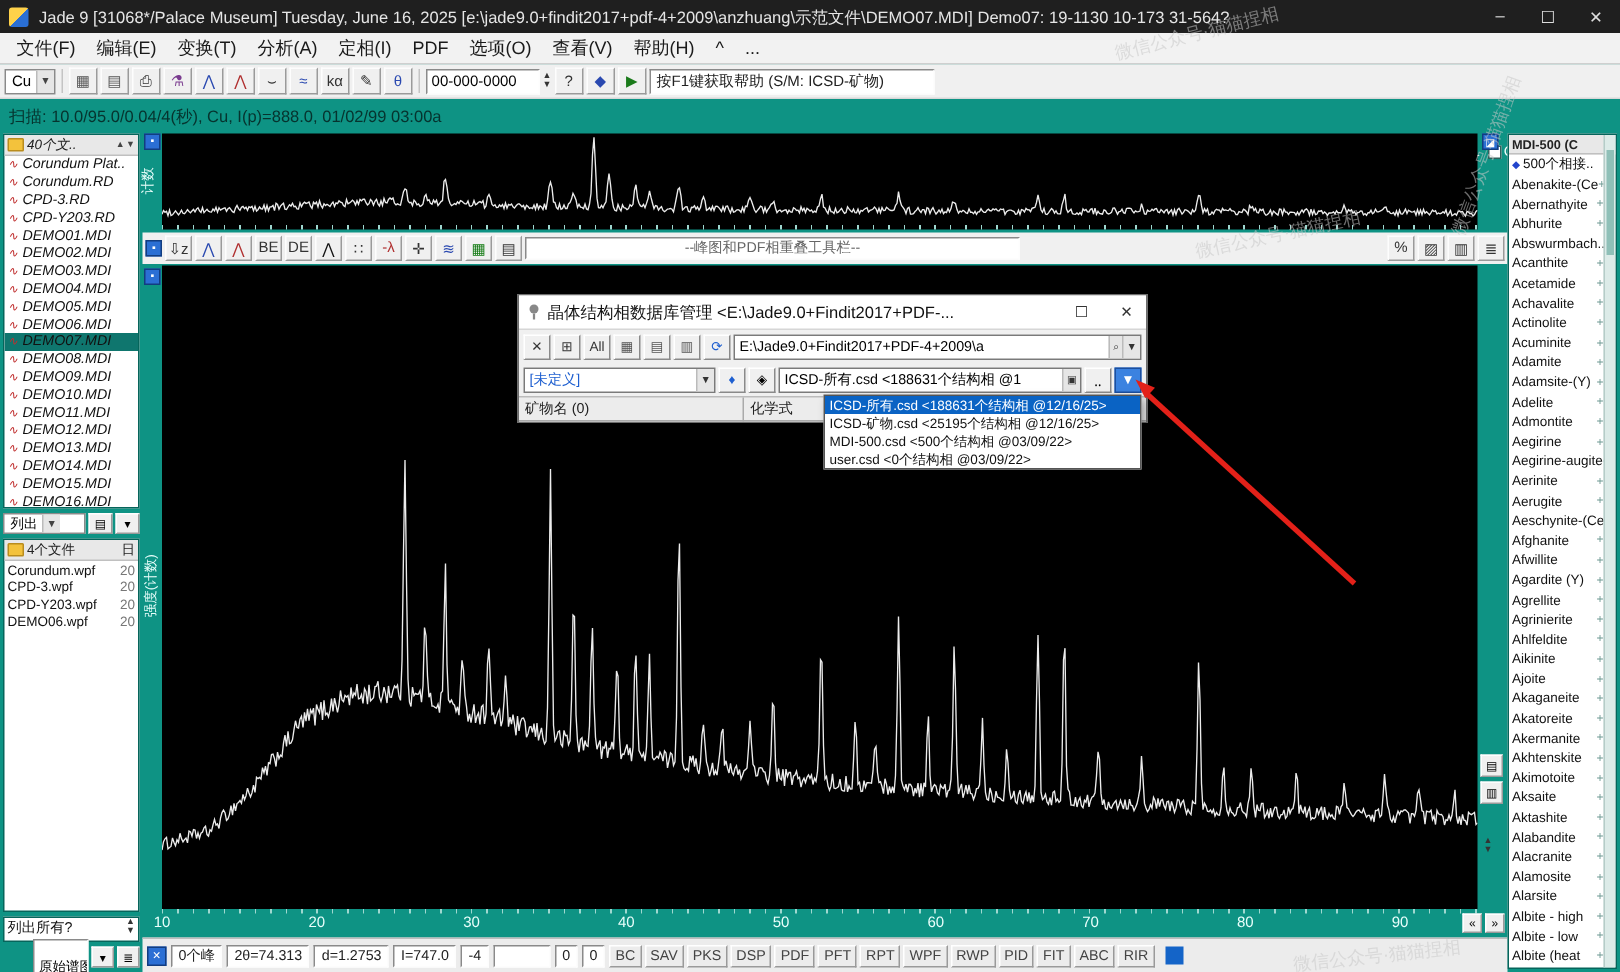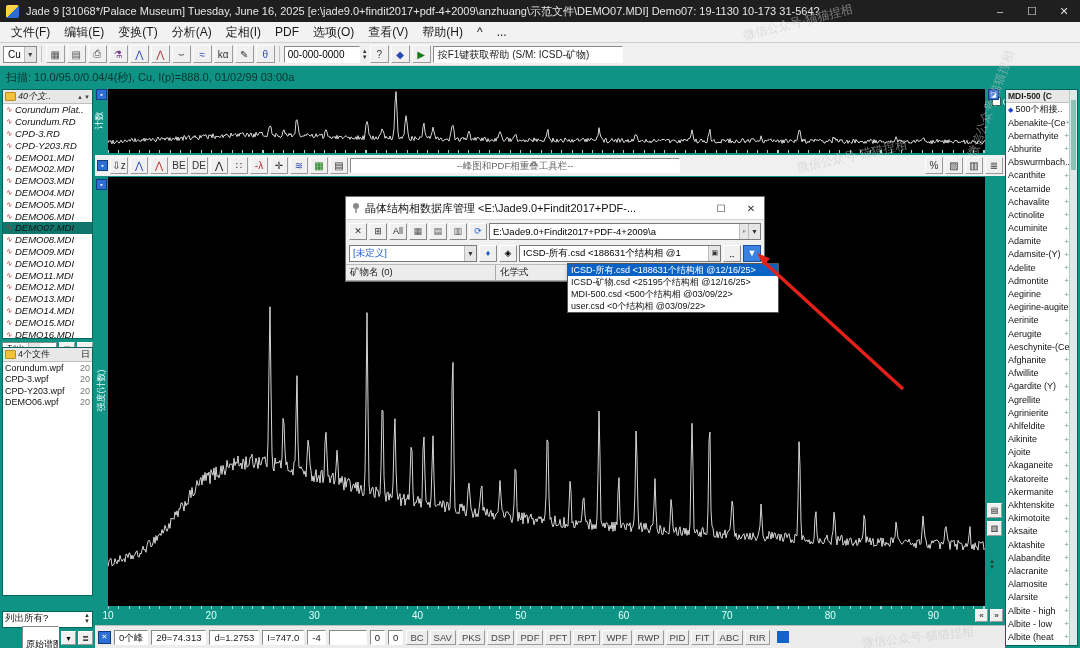--- a/index.html
+++ b/index.html
@@ -47,21 +47,21 @@
   .folder-icon{width:9px;height:7px;background:#f3c23c;border:1px solid #b98c1d;border-radius:1px;flex:none;}
   .hdr-spin{margin-left:auto;display:flex;gap:1px;font-size:6px;color:#444;}
   .file-row{height:11.8px;display:flex;align-items:center;gap:2px;font-size:9.5px;padding:0 1px;
             white-space:nowrap;overflow:hidden;color:#111;}
   .file-row .wave{color:#c03030;font-size:8px;width:9px;flex:none;text-align:center;}
   .file-row .wave::before{content:"∿";}
   .file-row.selected{background:#0f766e;}
   .mini-toolbar{position:absolute;left:2px;top:341px;width:91px;height:16px;display:flex;gap:2px;align-items:center;}
   .mini-toolbar .combo{height:14px;font-size:9px;flex:1;}
   .mini-toolbar .tbtn{width:16px;height:14px;font-size:8px;}
-  .wpf-panel{left:2px;top:347px;width:91px;height:249px;}
+  .wpf-panel{left:2px;top:359px;width:91px;height:249px;}
   .wpf-row{height:11.5px;display:flex;align-items:center;font-size:9px;padding:0 2px;color:#111;white-space:nowrap;overflow:hidden;}
   .wpf-row .dt{margin-left:auto;color:#777;}
   .listall-box{position:absolute;left:2px;top:611px;width:91px;height:17px;background:#fff;border:1px solid #06655b;
                display:flex;align-items:flex-start;font-size:9.5px;padding:0 2px;box-sizing:border-box;color:#111;}
   .viewmode-bar{position:absolute;left:2px;top:630px;width:91px;height:16px;display:flex;gap:2px;align-items:center;}
   .viewmode-field{flex:1;height:14px;font-size:9px;line-height:12px;padding:11px 3px;white-space:nowrap;overflow:hidden;margin-left:20px;}
   .viewmode-bar .tbtn{width:15px;height:14px;font-size:8px;}
   
   .bluebtn{width:11px;height:11px;background:#2b6fd4;border:1px solid #123d80;color:#fff;font-size:7px;
            display:flex;align-items:center;justify-content:center;box-sizing:border-box;flex:none;}
@@ -119,21 +119,21 @@
   .dcombo .txt{overflow:hidden;white-space:nowrap;flex:1;}
   .dcombo .dd{font-size:7px;color:#333;background:#e6e6e6;border-left:1px solid #bbb;height:100%;display:flex;
               align-items:center;padding:0 2px;flex:none;}
   .filter-combo{width:128px;color:#1e5fd0;flex:none;}
   .path-combo{flex:1;}
   .db-combo{flex:1;}
   .dlg-cols{height:16px;display:flex;font-size:9.5px;color:#222;background:#ececec;border-top:1px solid #bbb;}
   .dlg-col1{width:150px;border-right:1px solid #aaa;display:flex;align-items:center;padding:0 4px;box-sizing:border-box;
             border-bottom:1px solid #aaa;}
   .dlg-col2{flex:1;display:flex;align-items:center;padding:0 4px;border-bottom:1px solid #aaa;}
-  .dd-list{position:absolute;left:221px;top:66px;width:210px;background:#fff;border:1px solid #555;z-index:55;
+  .dd-list{position:absolute;left:203px;top:66px;width:210px;background:#fff;border:1px solid #555;z-index:55;
            box-shadow:2px 3px 6px rgba(0,0,0,.35);}
   .dd-item{height:12px;line-height:12px;font-size:9px;padding:0 3px;color:#111;white-space:nowrap;overflow:hidden;}
   .dd-item.selected{background:#0a63c4;color:#fff;}
   
   .arrow-svg{position:absolute;left:0;top:0;width:1080px;height:648px;z-index:60;pointer-events:none;}
   .wm{position:absolute;color:rgba(200,200,200,.55);font-size:12px;z-index:70;pointer-events:none;white-space:nowrap;}
   #wm1{left:742px;top:14px;transform:rotate(-14deg);}
   #wm2{left:972px;top:148px;transform:rotate(-70deg);transform-origin:left center;}
   #wm3{left:796px;top:148px;transform:rotate(-12deg);}
   #wm4{left:862px;top:629px;transform:rotate(-6deg);}

